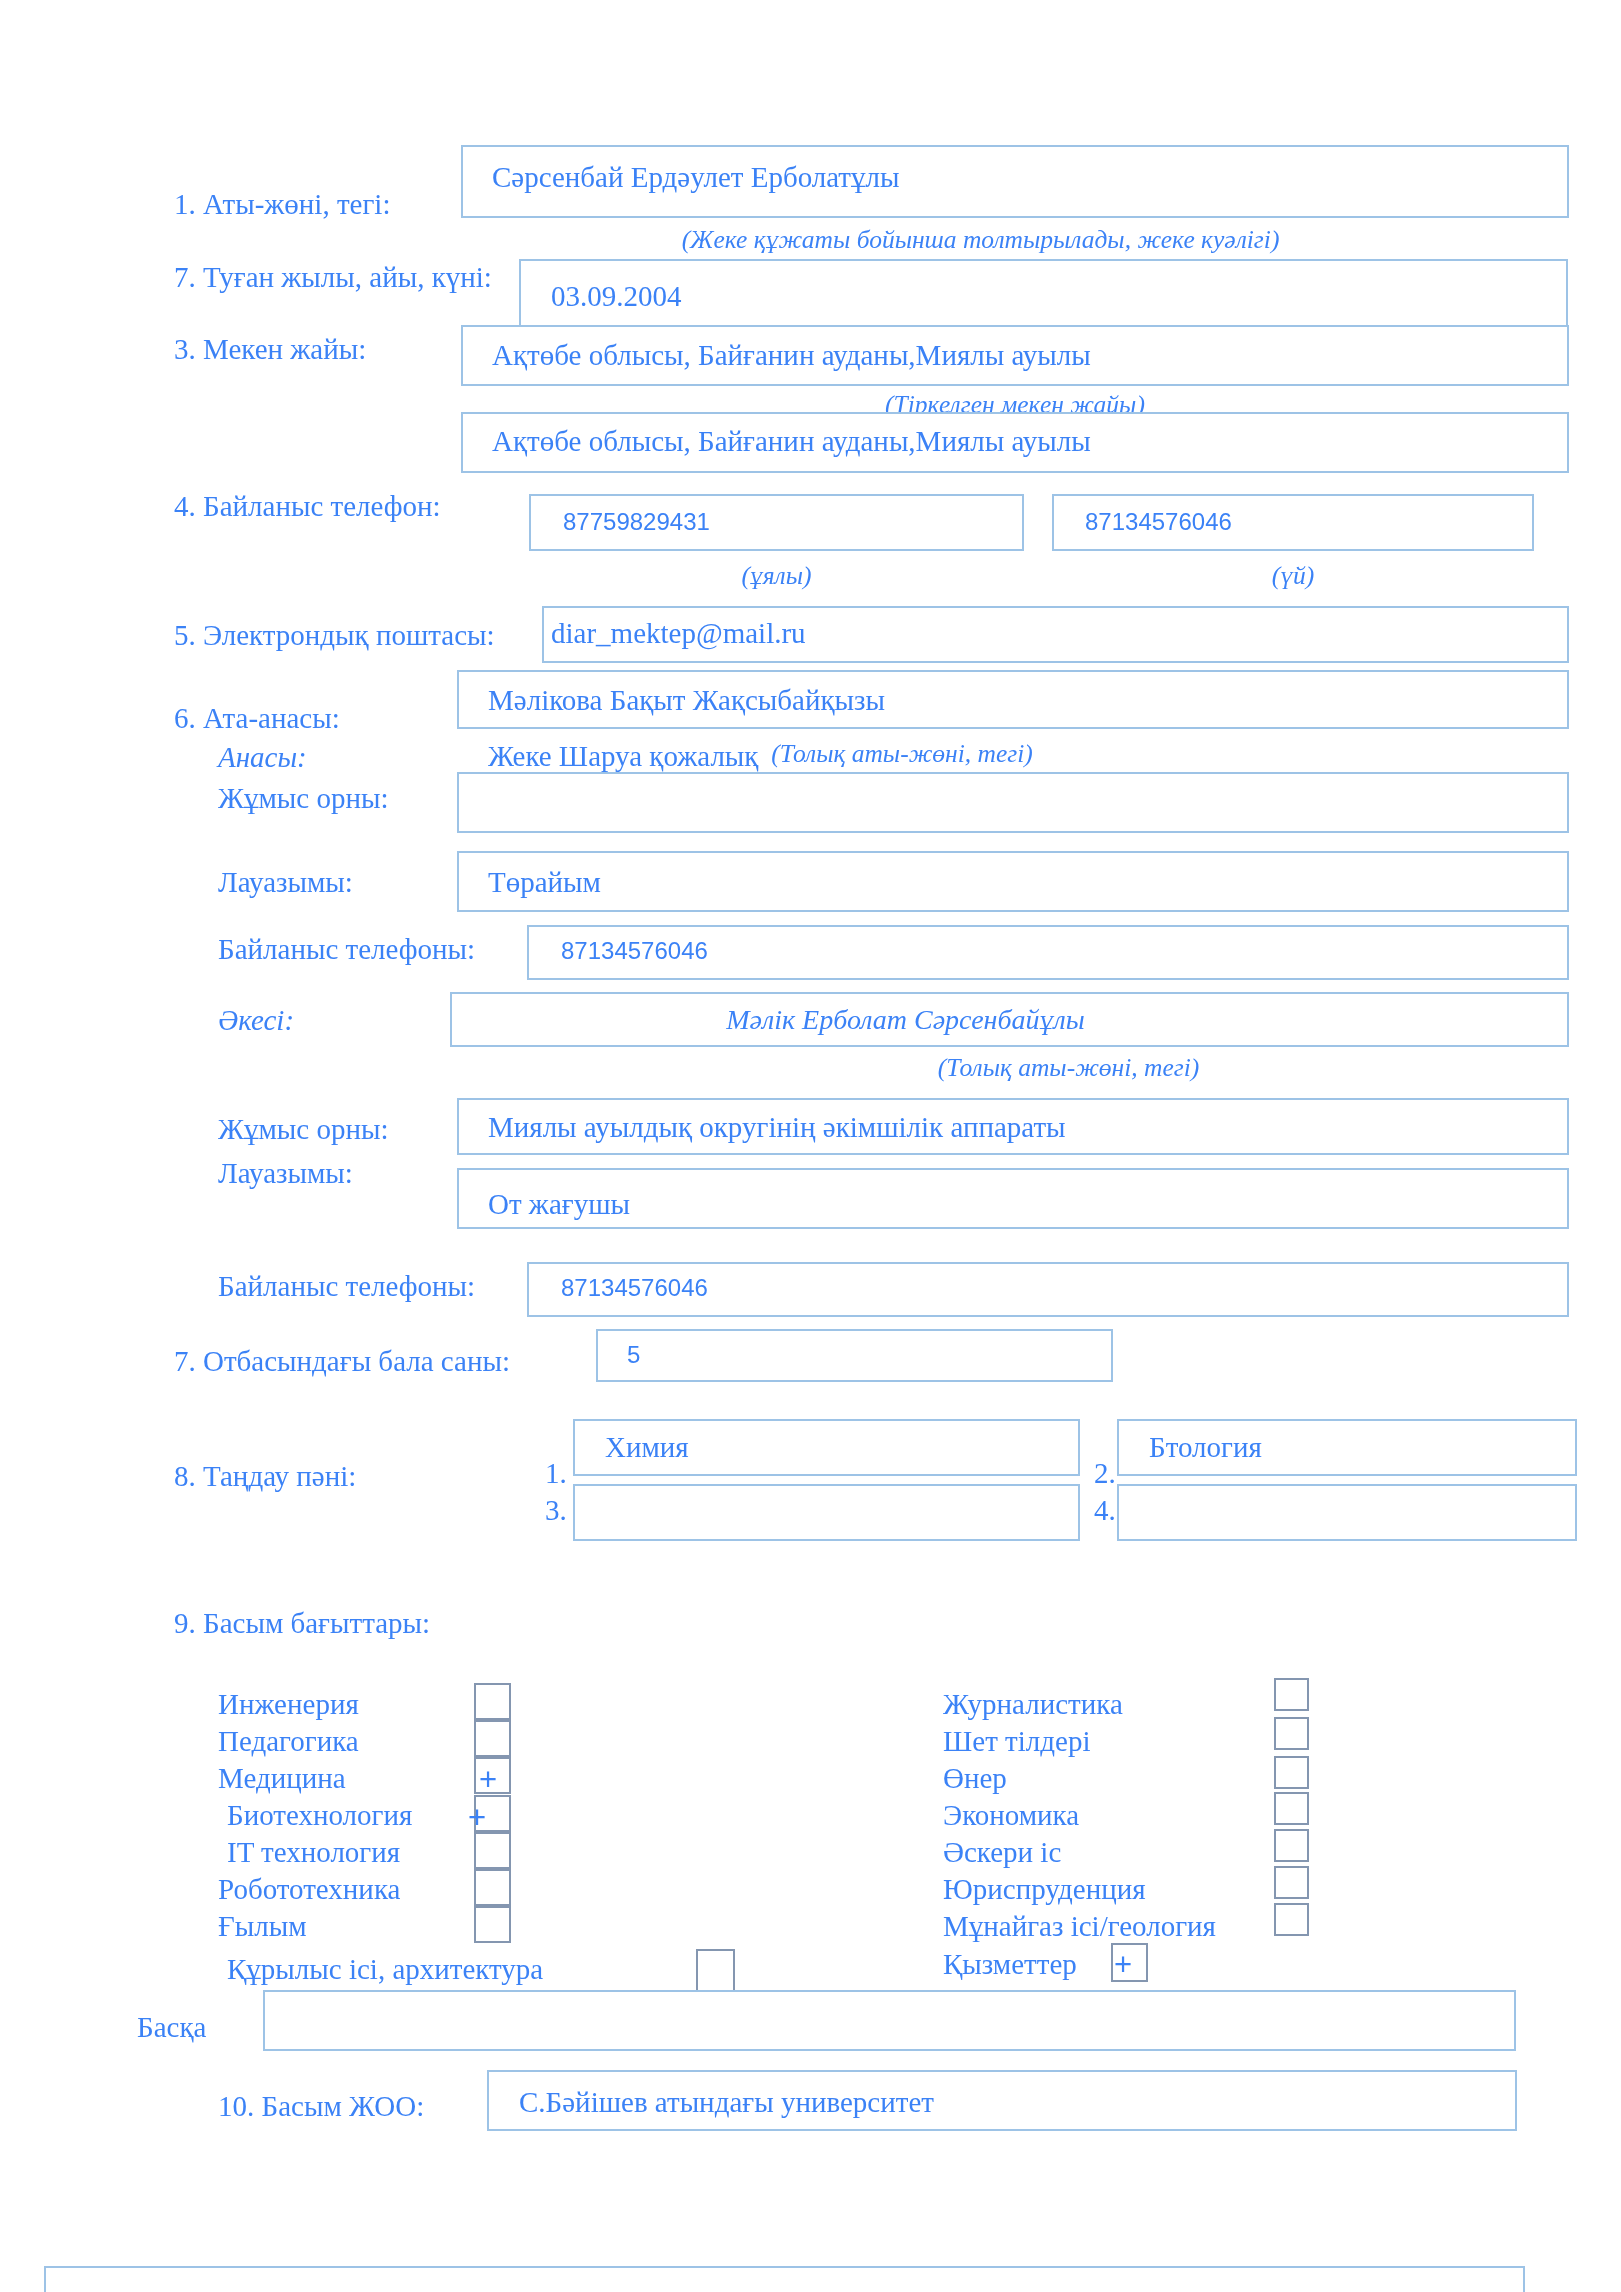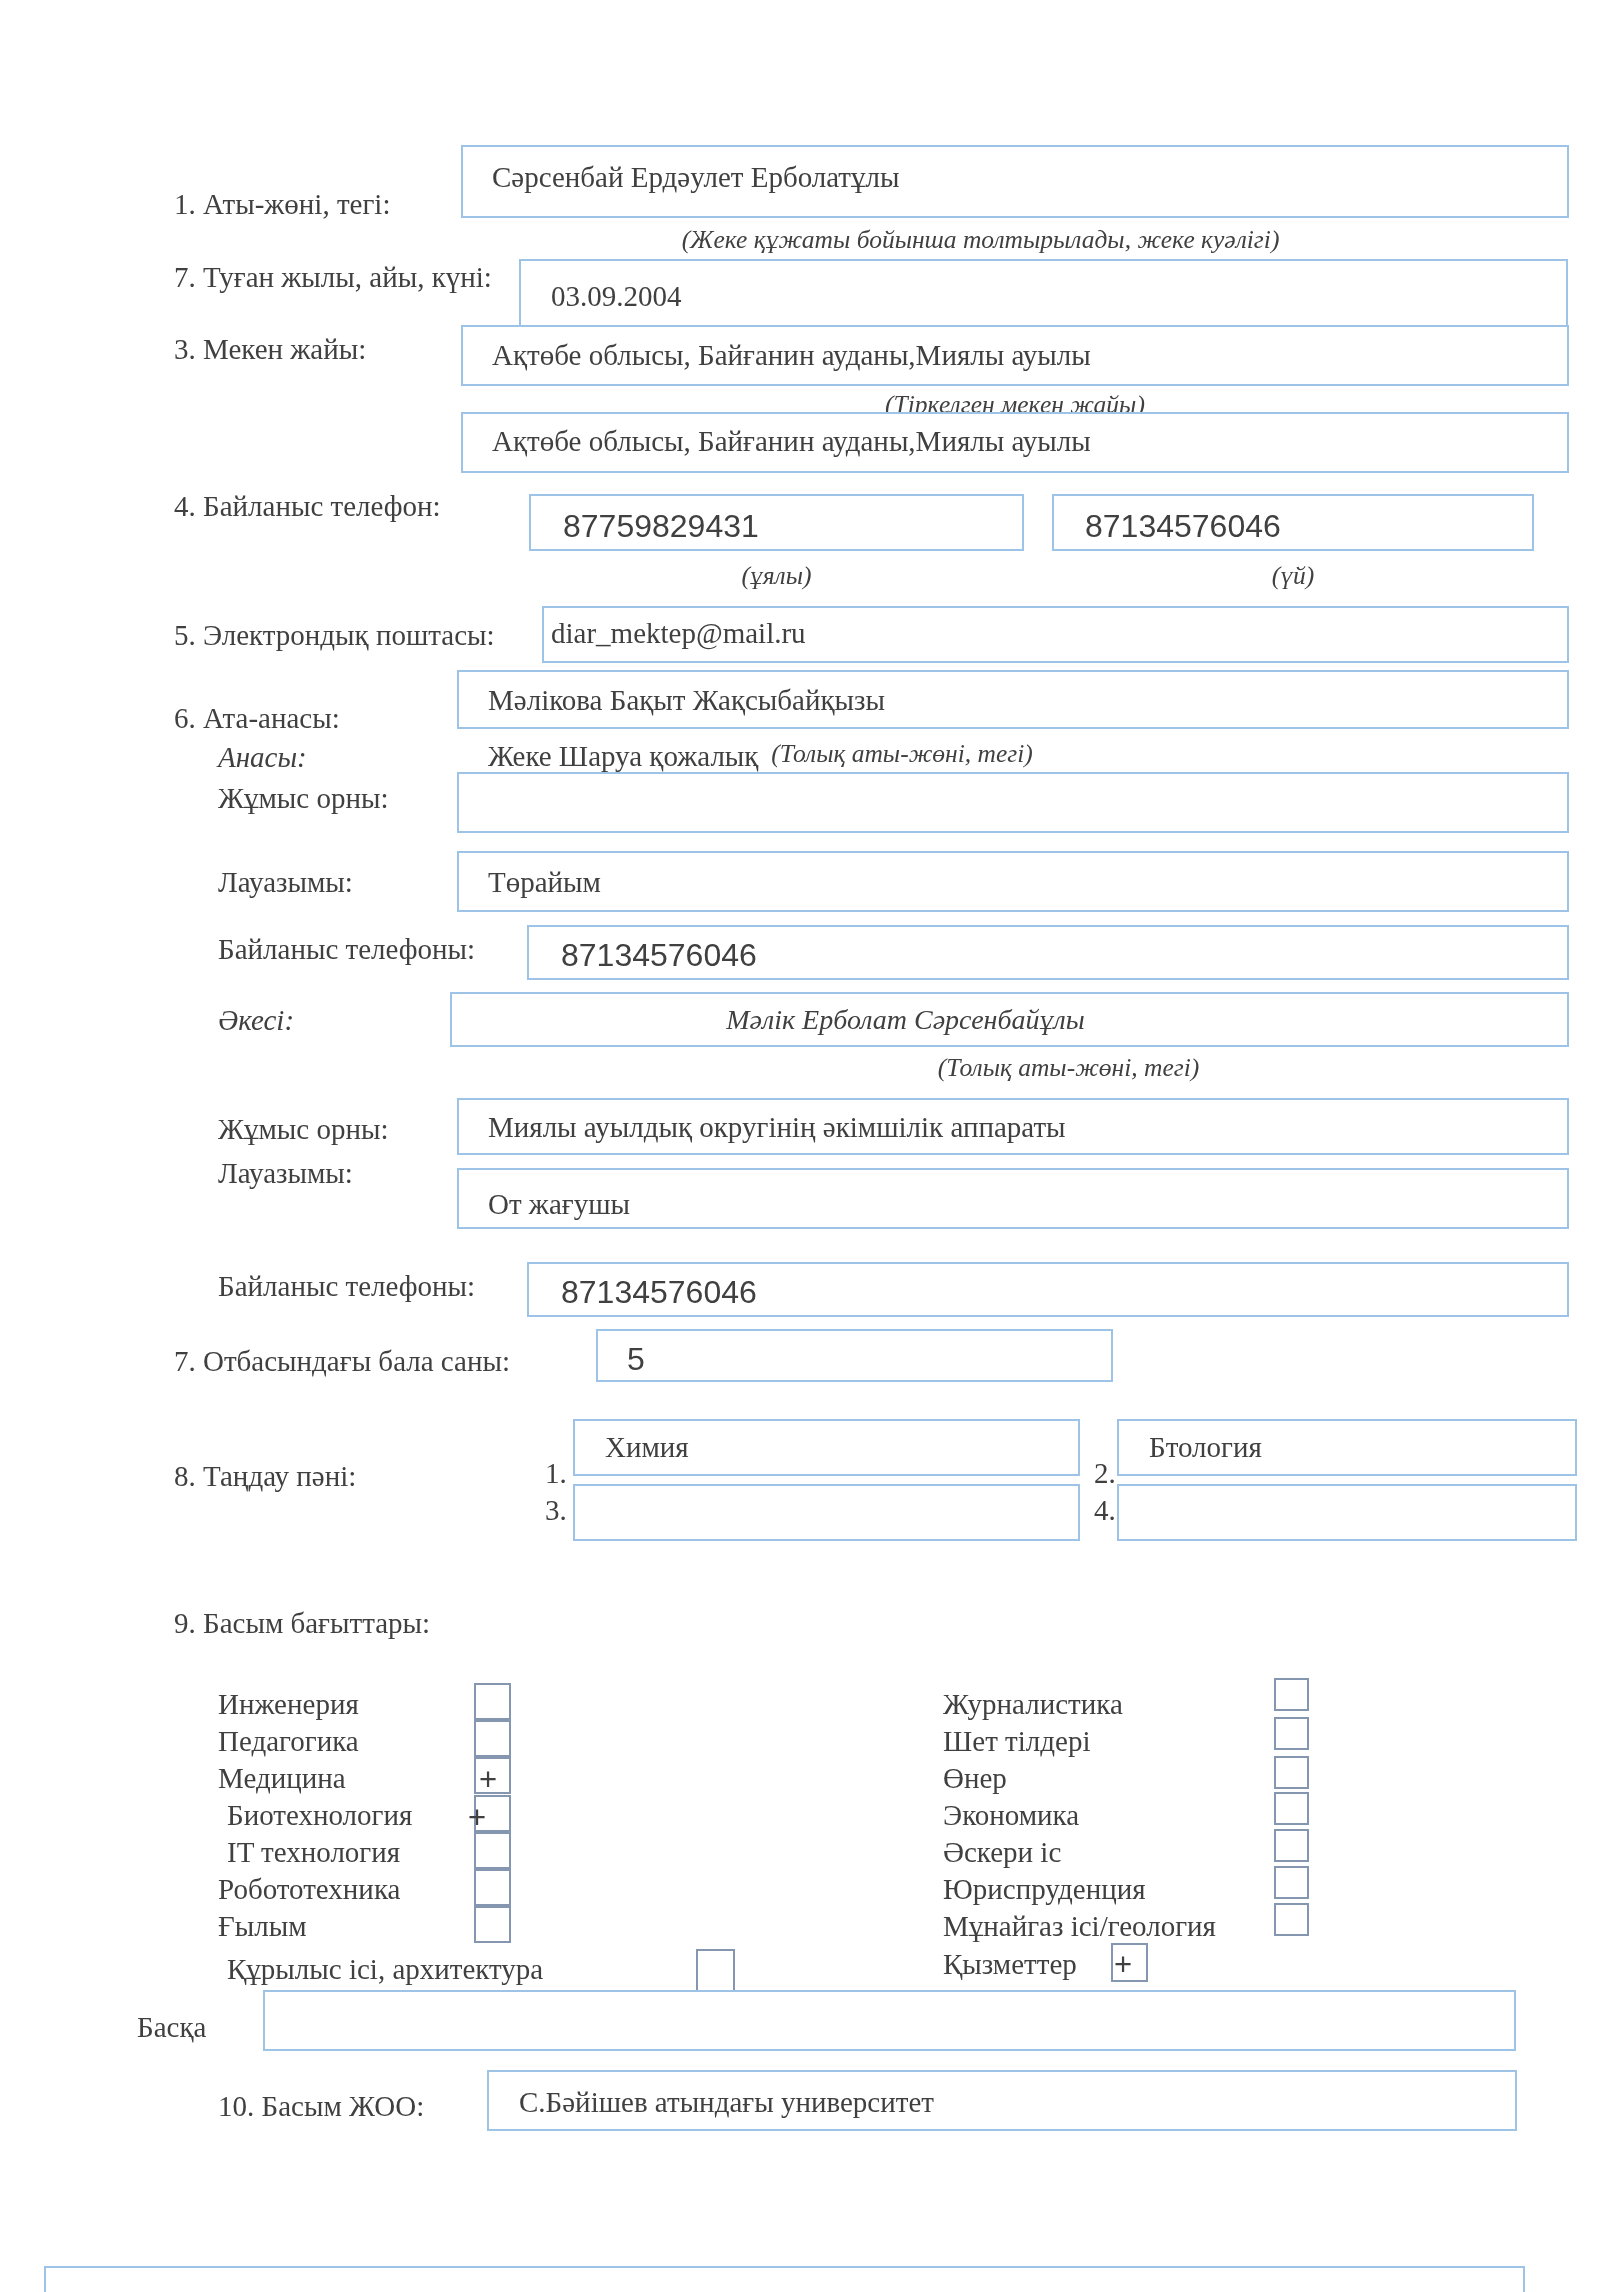--- a/index.html
+++ b/index.html
@@ -1,23 +1,23 @@
 <!DOCTYPE html>
 <html><head>
 <meta charset="utf-8">
 <style>
   html,body{margin:0;padding:0;background:#ffffff;}
   .page{position:relative;width:1621px;height:2293px;background:#ffffff;overflow:hidden;
-        font-family:"Liberation Serif",serif;color:#404040;}
+        font-family:"Liberation Serif",serif;color:#3b82f6;}
   .lbl{position:absolute;font-size:29px;white-space:nowrap;}
   .it{font-style:italic;}
   .tbox{position:absolute;border:2px solid #9dc3e6;background:#fff;box-sizing:border-box;}
   .cbox{position:absolute;border:2px solid #8496b0;background:#fff;box-sizing:border-box;}
   .val{position:absolute;font-size:29px;white-space:nowrap;}
-  .vsans{font-family:"Liberation Sans",sans-serif;font-size:32px;}
+  .vsans{font-family:"Liberation Sans",sans-serif;font-size:24px;}
   .hint{position:absolute;font-style:italic;font-size:25.5px;text-align:center;white-space:nowrap;}
   .cvalc{position:absolute;font-style:italic;font-size:28px;text-align:center;}
   .num{position:absolute;font-size:29px;}
   .plus{position:absolute;font-family:"Liberation Sans",sans-serif;font-size:31px;line-height:31px;}
 </style>
 </head>
 <body>
 
 <div class="page">
 

